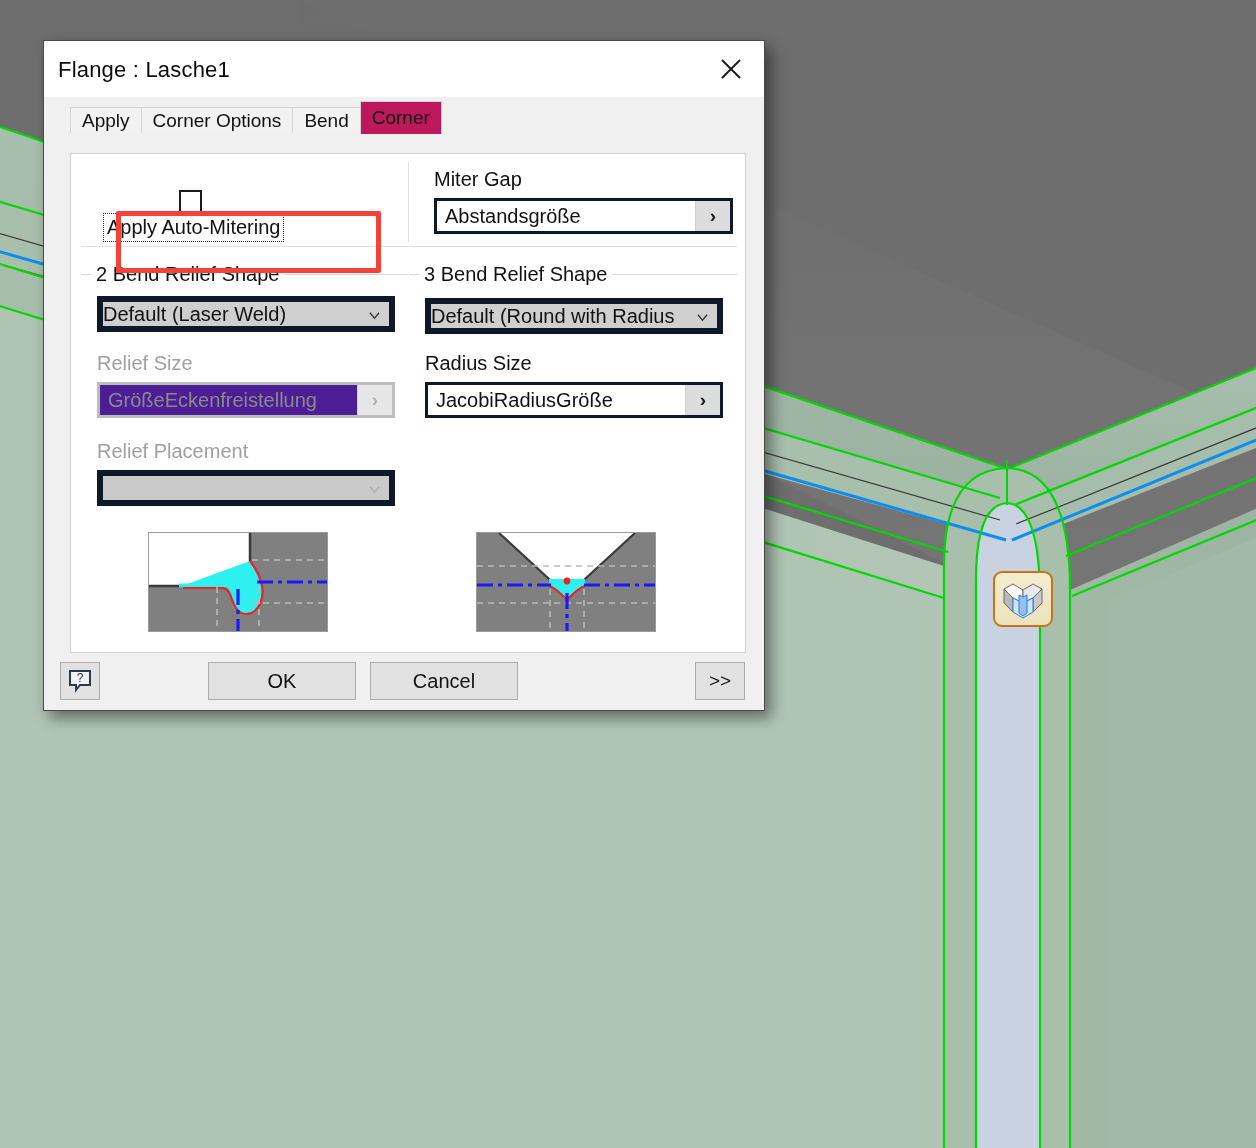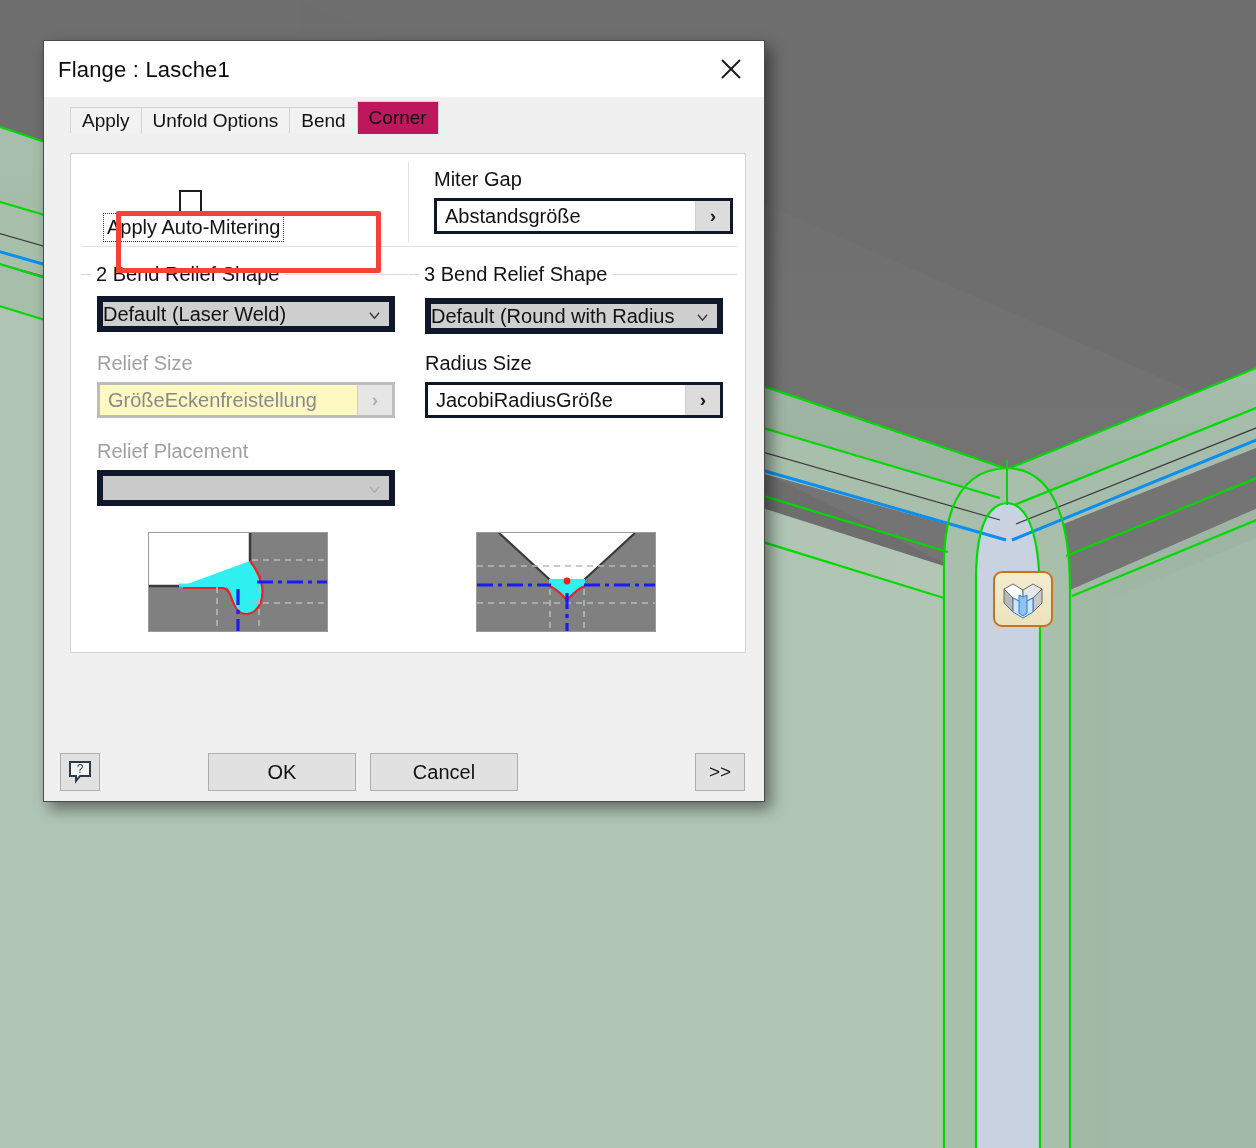--- a/index.html
+++ b/index.html
@@ -14,21 +14,21 @@
 
   .badge{
     position:absolute;left:993px;top:571px;width:60px;height:56px;
     border:2px solid #c8721a;border-radius:9px;
     background:linear-gradient(#f3ecce,#ece2bd);
     box-sizing:border-box;
   }
 
   
   #dialog{
-    position:absolute;left:43px;top:40px;width:722px;height:762px;
+    position:absolute;left:43px;top:40px;width:722px;height:671px;
     background:#f0f0f0;border:1px solid #4a4a4a;
     box-shadow:6px 7px 14px rgba(0,0,0,.45);
     box-sizing:border-box;
   }
   .titlebar{
     height:56px;background:#ffffff;position:relative;
     box-sizing:border-box;
   }
   .title-text{
     position:absolute;left:14px;top:16px;font-size:22px;color:#0a0a0a;
@@ -96,21 +96,21 @@
   .inputrow .val{
     flex:1;display:flex;align-items:center;padding-left:8px;font-size:20px;color:#111;
     overflow:hidden;white-space:nowrap;
   }
   .inputrow .arrow{
     width:34px;background:#dcdcdc;border-left:1px solid #cfcfcf;
     display:flex;align-items:center;justify-content:center;font-size:19px;
     font-weight:bold;color:#1a1a1a;cursor:pointer;
   }
   .inputrow.disabled{border-color:#bdbdbd;}
-  .inputrow.disabled .val{background:#fef9c3;color:#8a8a8a;}
+  .inputrow.disabled .val{background:#4c1d95;color:#8a8a8a;}
   .inputrow.disabled .arrow{background:#e6e6e6;color:#b0b0b0;}
 
   
   .combo{
     height:36px;background:#cfcfcf;border:6px solid #0f172a;box-sizing:border-box;
     display:flex;align-items:flex-end;padding-left:0;font-size:20px;color:#111;
     position:relative;overflow:hidden;white-space:nowrap;cursor:pointer;
   }
   .combo .chev{
     position:absolute;right:9px;top:50%;margin-top:-4px;
@@ -236,21 +236,21 @@
       <svg width="24" height="24" viewBox="0 0 24 24">
         <line x1="3" y1="3" x2="21" y2="21" stroke="#1a1a1a" stroke-width="2"></line>
         <line x1="21" y1="3" x2="3" y2="21" stroke="#1a1a1a" stroke-width="2"></line>
       </svg>
     </div>
   </div>
 
   <div class="tabstrip">
     <div class="tabs">
       <div class="tab">Apply</div>
-      <div class="tab">Unfold Options</div>
+      <div class="tab">Corner Options</div>
       <div class="tab">Bend</div>
       <div class="tab active">Corner</div>
     </div>
   </div>
 
   <div class="content">
 
     <div class="toprow">
       <div class="vsplit"></div>
 

